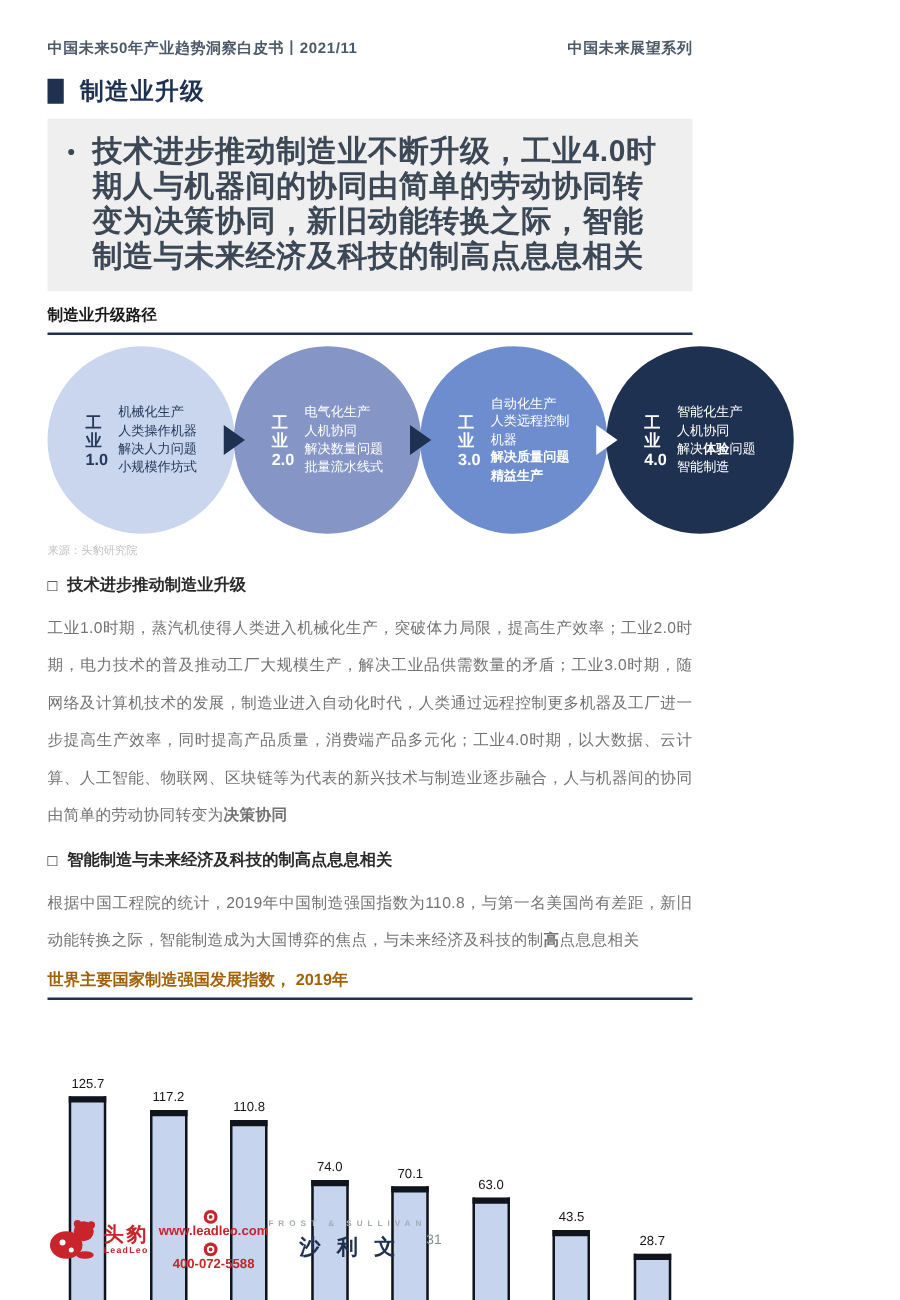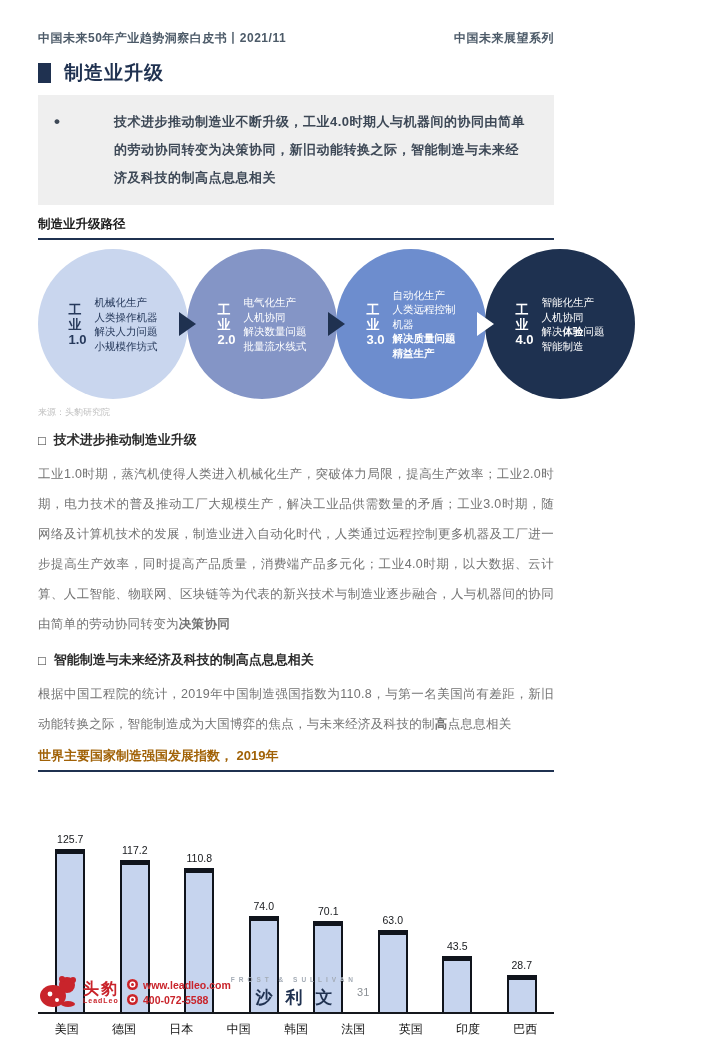--- a/index.html
+++ b/index.html
@@ -12,21 +12,21 @@
     color:#4c5a68; letter-spacing:.5px; }
 
   
   .sec-title { display:flex; align-items:center; margin-top:13px; }
   .sec-title .sq { width:13px; height:20px; background:#1f3150; margin-right:13px; }
   .sec-title h1 { font-size:19px; font-weight:bold; color:#1f3150; letter-spacing:1px; }
 
   
   .summary { background:#efefef; margin-top:9px; padding:13px 26px 13px 16px; display:flex; }
   .summary .dot { font-size:17px; font-weight:bold; color:#3d4856; margin-right:14px; line-height:28px; }
-  .summary p { font-size:13px; font-weight:bold; color:#3d4856; line-height:28px; letter-spacing:.5px;margin-left:40px; }
+  .summary p { font-size:24px; font-weight:bold; color:#3d4856; line-height:28px; letter-spacing:.5px; }
 
   
   .sub-head { margin-top:11px; font-size:12.5px; font-weight:bold; color:#1a1a1a;
     padding-bottom:5px; border-bottom:2.5px solid #1f3150; }
   .stage-row { margin-top:6px; display:flex; align-items:center; justify-content:space-between; height:156px; }
   .circle { width:150px; height:150px; border-radius:50%; position:relative; z-index:1;
     display:flex; align-items:center; justify-content:center; flex:0 0 auto; }
   .circle .era { display:flex; flex-direction:column; font-size:13px; font-weight:bold;
     line-height:15px; margin-right:8px; }
   .circle .desc { font-size:10.5px; line-height:14.5px; max-width:96px; }
@@ -51,21 +51,21 @@
   .cats { display:flex; margin-top:7px; }
   .cats .cat { flex:1; text-align:center; font-size:12px; color:#111; }
 
   
   .footer { position:absolute; left:38px; right:36px; bottom:22px; height:52px;
     display:flex; align-items:center; }
   .brandblk { display:flex; align-items:center; }
   .brand-cn { font-size:16px; font-weight:bold; color:#c9242b; letter-spacing:2px; line-height:16px; }
   .brand-sub { font-size:7px; font-weight:bold; color:#c9242b; letter-spacing:1px; }
   .contact { margin-left:8px; display:flex; flex-direction:column; gap:3px; }
-  .contact .row { display:flex; align-items:center; font-size:10.5px; font-weight:bold; color:#c9242b; }
+  .contact .row { display:flex; align-items:center; font-size:10.5px; font-weight:bold; color:#c9242b;flex-direction:column; }
   .mini-ico { width:11px; height:11px; border-radius:50%; background:#c9242b; margin-right:5px;
     box-shadow: inset 0 0 0 2.5px #c9242b, inset 0 0 0 4px #ffffff; }
   .partner { text-align:center; }
   .partner-en { font-size:6.5px; letter-spacing:4px; color:#a3abb5; font-weight:bold; }
   .partner-cn { margin-top:3px; font-size:17px; font-weight:bold; color:#1f3150; letter-spacing:13px; padding-left:13px; }
   .pageno { font-size:11px; color:#8a8f94; }
 </style>
 </head>
 <body>
 

